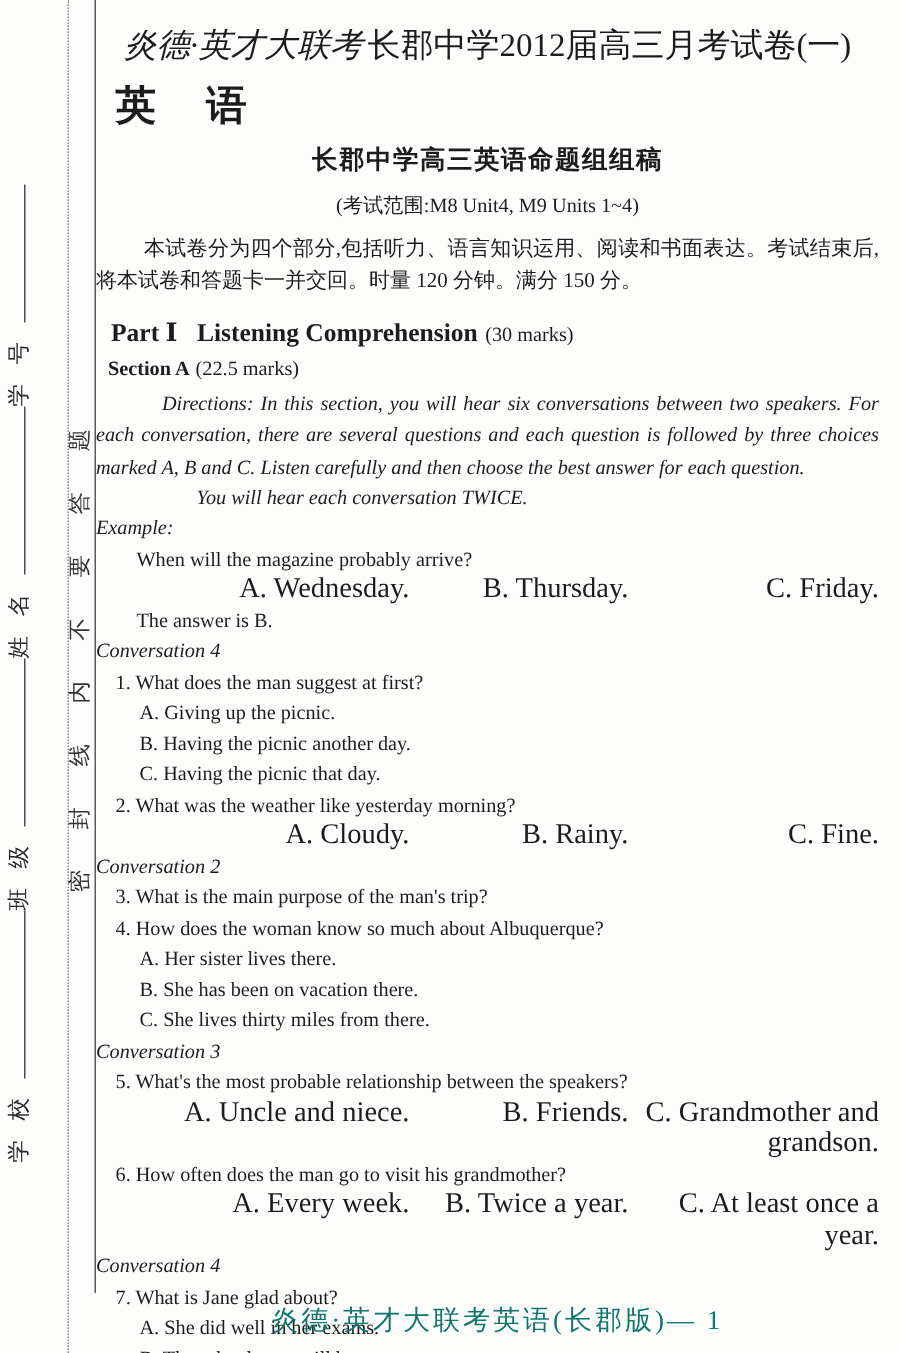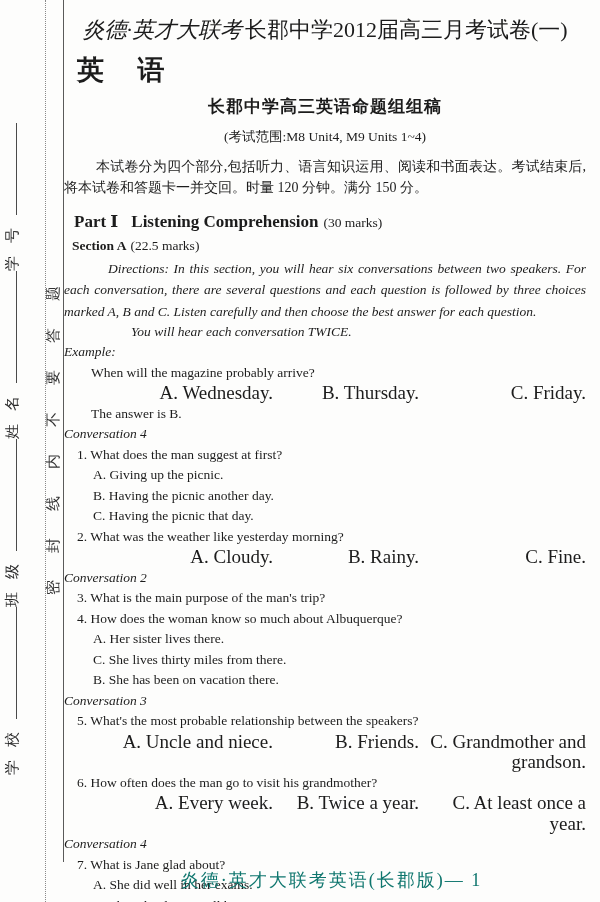--- a/index.html
+++ b/index.html
@@ -109,22 +109,22 @@
       <span>C. Fine.</span>
     </div>
 
     <p class="conv">Conversation 2</p>
 
     <p class="q">3. What is the main purpose of the man's trip?</p>
 
     <p class="q">4. How does the woman know so much about Albuquerque?</p>
     <div class="opt-stack">
       <p>A. Her sister lives there.</p>
+      <p>B. She has been on vacation there.</p>
       <p>C. She lives thirty miles from there.</p>
-      <p>B. She has been on vacation there.</p>
     </div>
 
     <p class="conv">Conversation 3</p>
 
     <p class="q">5. What's the most probable relationship between the speakers?</p>
     <div class="opt-row">
       <span>A. Uncle and niece.</span>
       <span>B. Friends.</span>
       <span>C. Grandmother and grandson.</span>
     </div>

